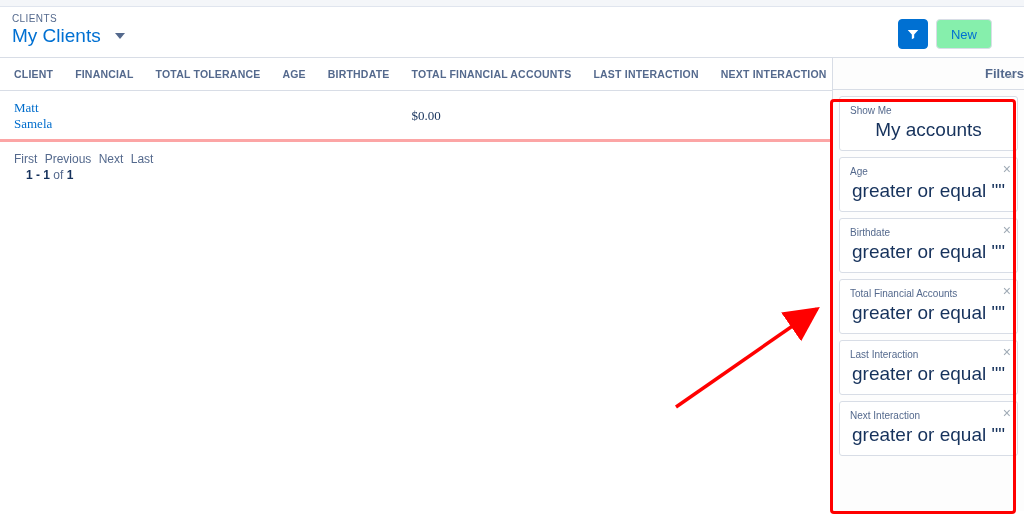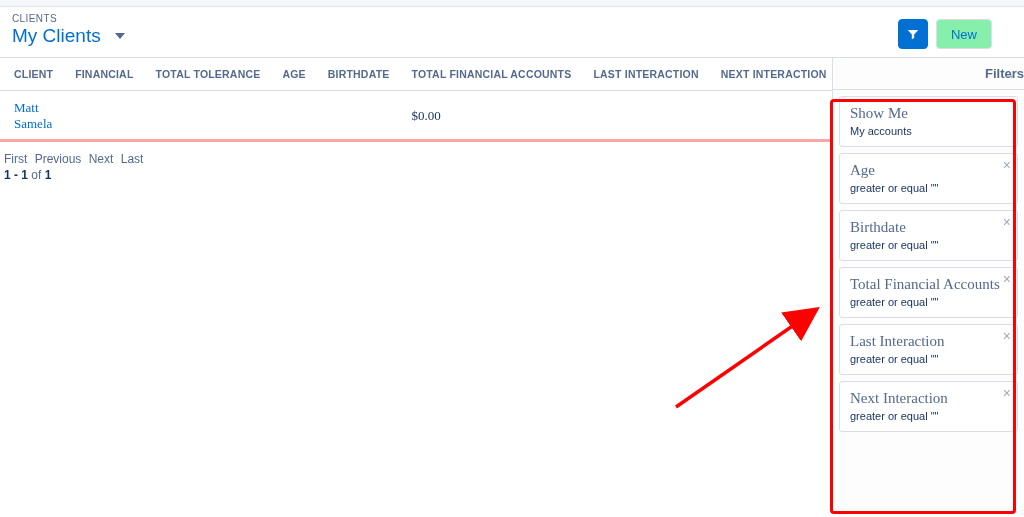--- a/index.html
+++ b/index.html
@@ -95,26 +95,26 @@
     color: #16325c;
     font-family: Liberation Serif, serif;
   }
   table.data tbody td.link a {
     color: #006dcc;
     text-decoration: none;
     cursor: pointer;
   }
 
   .pager {
-    padding: 10px 4px;
+    padding: 10px 14px;
     font-size: 12px;
     color: #54698d;
   }
   .pager .nav span { margin-right: 4px; }
-  .pager .range { margin-top: 2px; }
+  .pager .range { margin-top: 2px; margin-left: 12px; }
   .pager b { color: #16325c; font-weight: 600; }
 
   
   .filters {
     width: 192px;
     border-left: 1px solid #d8dde6;
     background: #fdfdfd;
     display: flex; flex-direction: column;
     height: 100%;
   }
@@ -137,22 +137,22 @@
   }
   .filter-card {
     border: 1px solid #d8dde6;
     border-radius: 3px;
     padding: 8px 10px 9px 10px;
     margin-bottom: 6px;
     position: relative;
     background: #fff;
     cursor: pointer;
   }
-  .filter-card .lbl { font-size: 15px; color: #54698d; margin-bottom: 3px; font-family: Liberation Serif, serif; }
-  .filter-card .val { font-size: 11px; color: #16325c; }
+  .filter-card .lbl { font-size: 10px; color: #54698d; margin-bottom: 3px; }
+  .filter-card .val { font-size: 19px; color: #16325c; text-align: center; }
   .filter-card .x {
     position: absolute;
     right: 6px; top: 4px;
     color: #9faab5;
     font-size: 14px;
     line-height: 1;
     cursor: pointer;
   }
 
   

